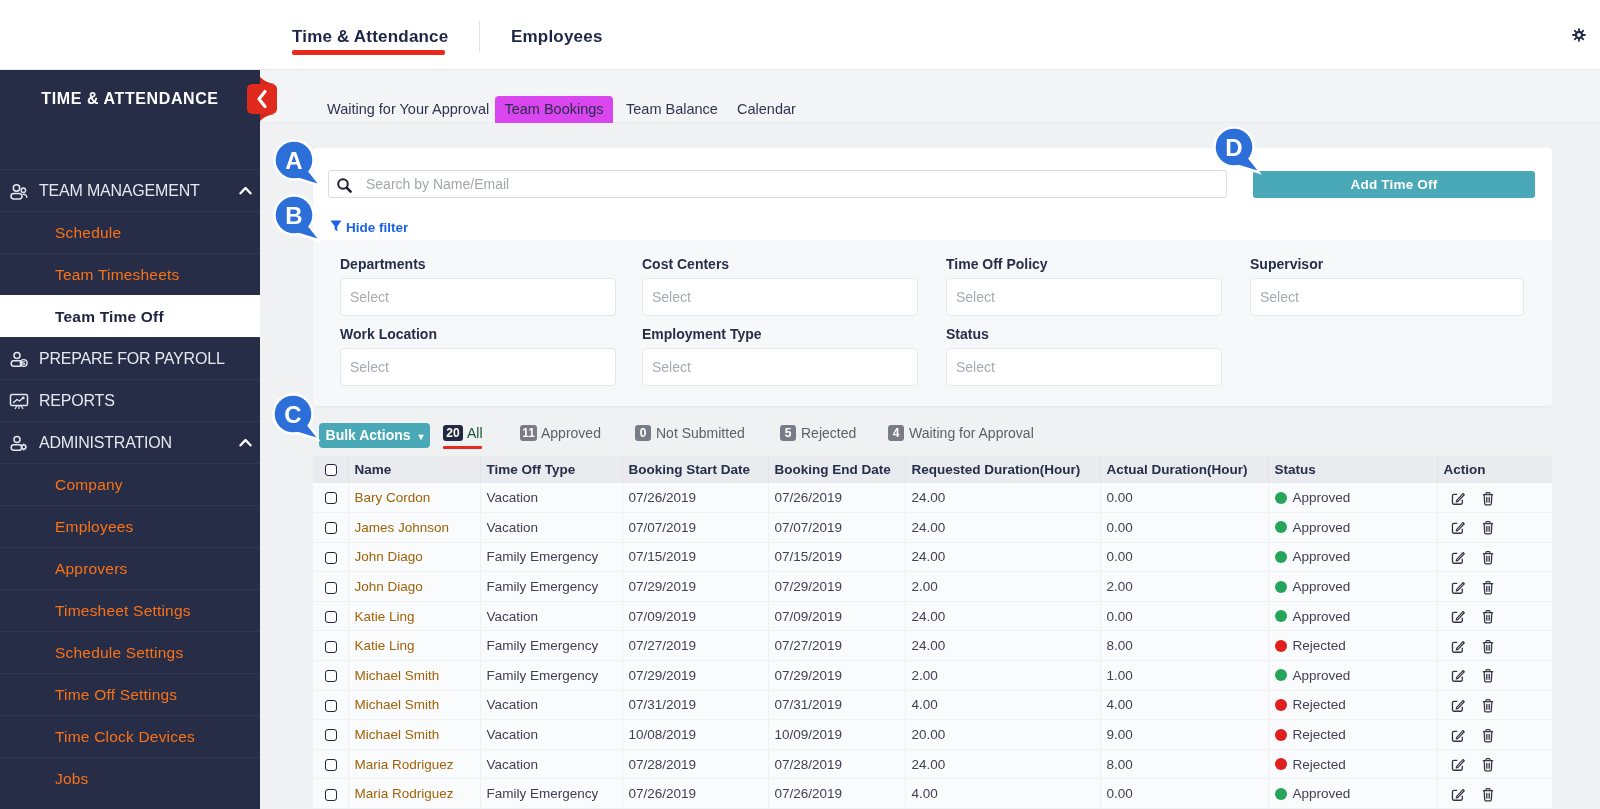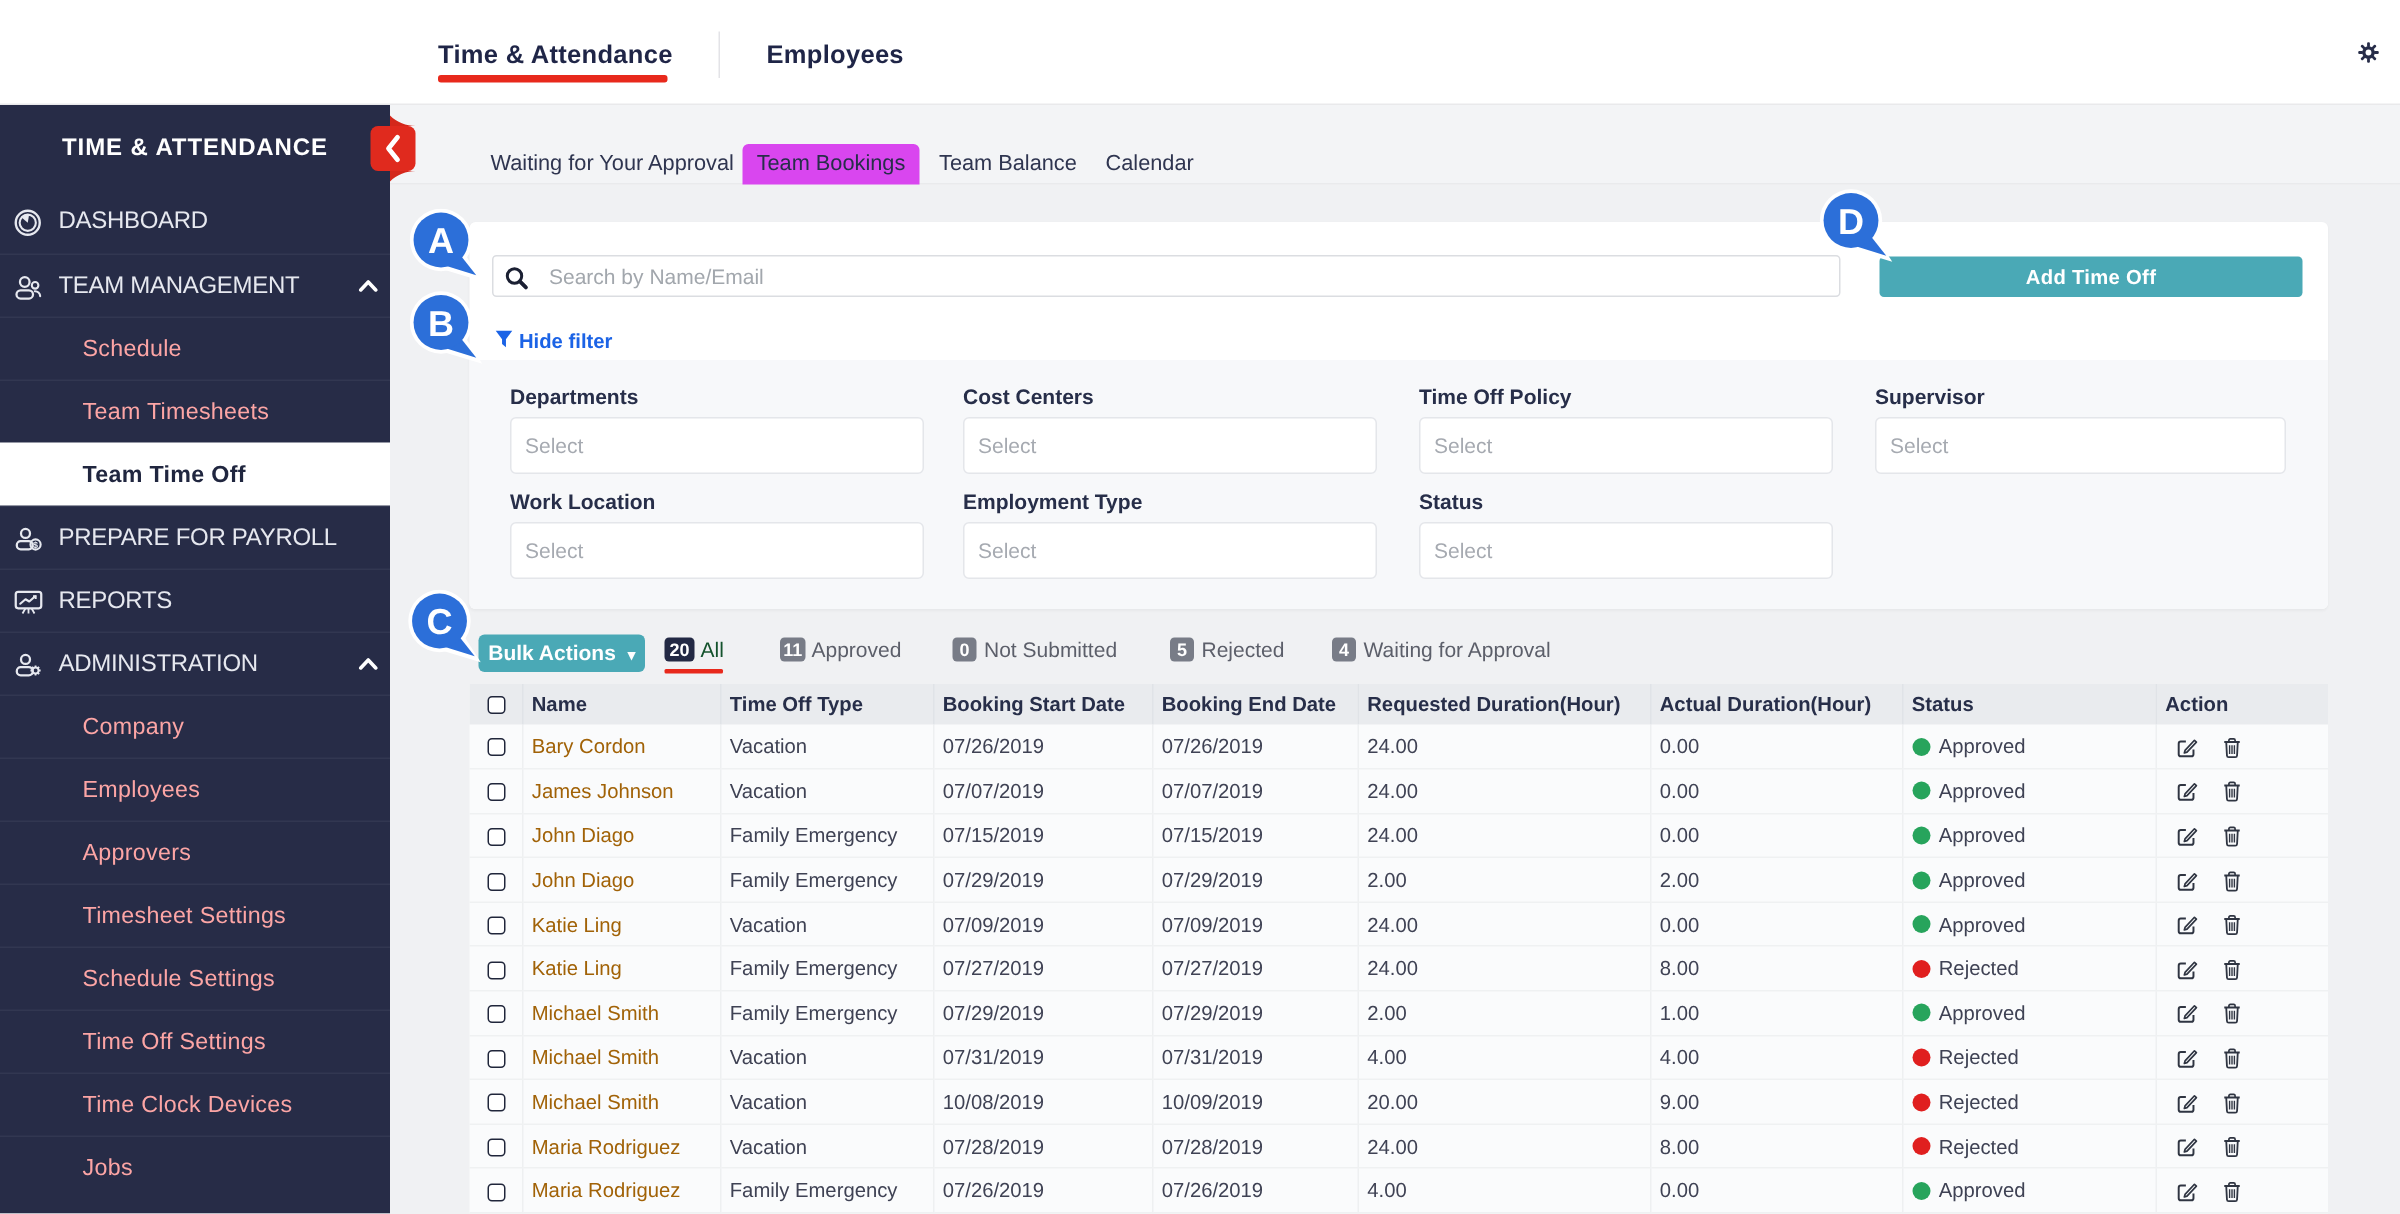--- a/index.html
+++ b/index.html
@@ -10,21 +10,21 @@
 #tophdr { position:absolute; left:0; top:0; width:1600px; height:70px; background:#fff; border-bottom:1px solid #e9e9eb; z-index:5; }
 .hdrtab { position:absolute; top:27px; font-size:17px; font-weight:bold; color:#1f2547; letter-spacing:.2px; }
 #redul { position:absolute; left:292px; top:50px; width:153px; height:5px; background:#e8291c; border-radius:2px; }
 #hdrdiv { position:absolute; left:479px; top:21px; width:1px; height:31px; background:#e3e3e7; }
 
 
 #sidebar { position:absolute; left:0; top:70px; width:260px; height:739px; background:#272c47; z-index:4; }
 #sbtitle { position:absolute; left:0; top:20px; width:260px; text-align:center; color:#fff; font-size:16px; font-weight:bold; letter-spacing:.6px; }
 .mi { position:absolute; left:0; width:260px; height:42px; border-top:1px solid rgba(255,255,255,.055); }
 .mi .lbl { position:absolute; left:39px; top:0; height:42px; line-height:42px; font-size:16px; color:#e6e8ef; letter-spacing:-0.2px; }
-.mi .sub { left:55px; font-size:15.5px; color:#fca5a5; letter-spacing:.2px; }
+.mi .sub { left:55px; font-size:15.5px; color:#f97316; letter-spacing:.2px; }
 .mi.active { background:#fff; }
 .mi.active .sub { color:#20263f; font-weight:bold; }
 .mi svg.icon { position:absolute; left:9px; top:12px; }
 .mi svg.caret { position:absolute; right:8px; top:16px; }
 
 
 #tabband { position:absolute; left:260px; top:70px; width:1340px; height:53px; background:#f3f4f6; border-bottom:1px solid #e9eaec; }
 .ttab { position:absolute; top:96px; height:27px; line-height:27px; font-size:14.5px; color:#2f3550; }
 #activetab { position:absolute; left:495px; top:96px; width:118px; height:27px; background:#d946ef; border-radius:4px 4px 0 0; text-align:center; line-height:27px; font-size:14.5px; color:#272e49; }
 
@@ -82,28 +82,20 @@
           <rect x="0.2" y="7.8" width="4.2" height="2.4" rx="1"></rect>
           <rect x="13.6" y="7.8" width="4.2" height="2.4" rx="1"></rect>
         </g>
       </g>
       <circle cx="9" cy="9" r="2.5" fill="#fff"></circle>
     </svg>
 </div>
 
 <div id="sidebar">
   <div id="sbtitle">TIME &amp; ATTENDANCE</div>
-  <div class="mi" style="top:57px;border-top:none;">
-    <svg class="icon" width="19" height="19" viewBox="0 0 19 19">
-        <circle cx="9.5" cy="9.5" r="8" fill="none" stroke="#e6e8ef" stroke-width="1.6"></circle>
-        <circle cx="9.5" cy="9.5" r="5.4" fill="none" stroke="#e6e8ef" stroke-width="1.4"></circle>
-        <path d="M9.5 9.5 L5 5.6 A5.4 5.4 0 0 1 10.4 4.2 Z" fill="#e6e8ef"></path>
-      </svg>
-    <span class="lbl">DASHBOARD</span>
-  </div>
   <div class="mi" style="top:99px;padding-left:26px;">
     <svg class="icon" width="20" height="19" viewBox="0 0 20 19">
         <circle cx="7.5" cy="6" r="3.2" fill="none" stroke="#e6e8ef" stroke-width="1.5"></circle>
         <rect x="2" y="11.5" width="11" height="5.5" rx="2.7" fill="none" stroke="#e6e8ef" stroke-width="1.5"></rect>
         <circle cx="14.4" cy="8.2" r="2.2" fill="none" stroke="#e6e8ef" stroke-width="1.4"></circle>
         <path d="M14.2 12.2 a3.4 3.4 0 0 1 3.6 3.2" fill="none" stroke="#e6e8ef" stroke-width="1.4" stroke-linecap="round"></path>
       </svg>
     <span class="lbl">TEAM MANAGEMENT</span>
     <svg class="caret" width="13" height="9" viewBox="0 0 13 9">
         <path d="M1.5 7.3 L6.5 2 L11.5 7.3" fill="none" stroke="#fff" stroke-width="2.4" stroke-linecap="round" stroke-linejoin="round"></path>

